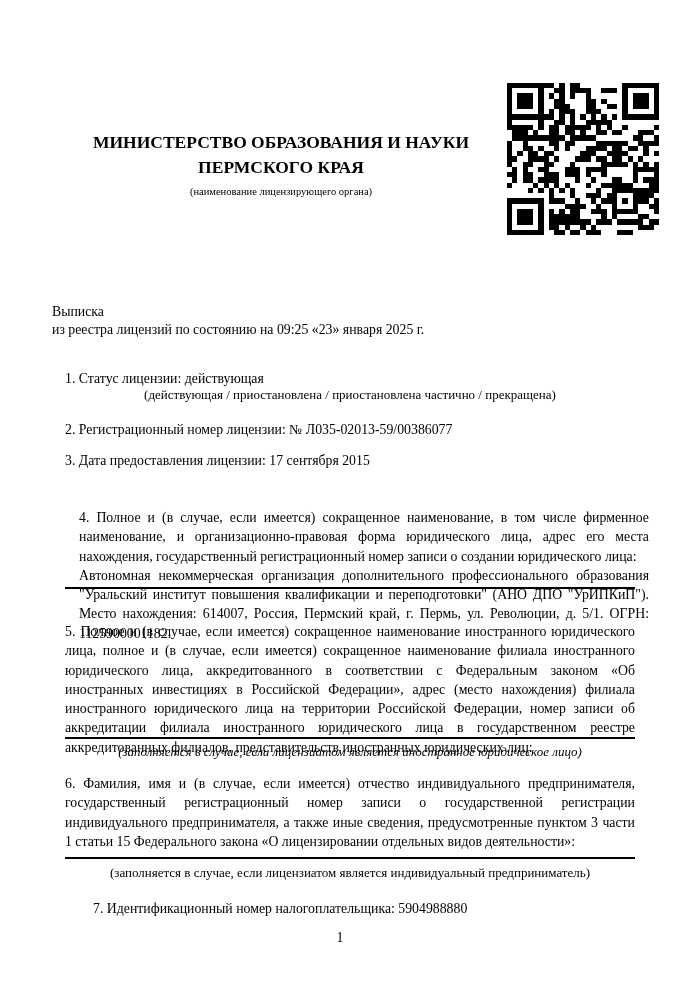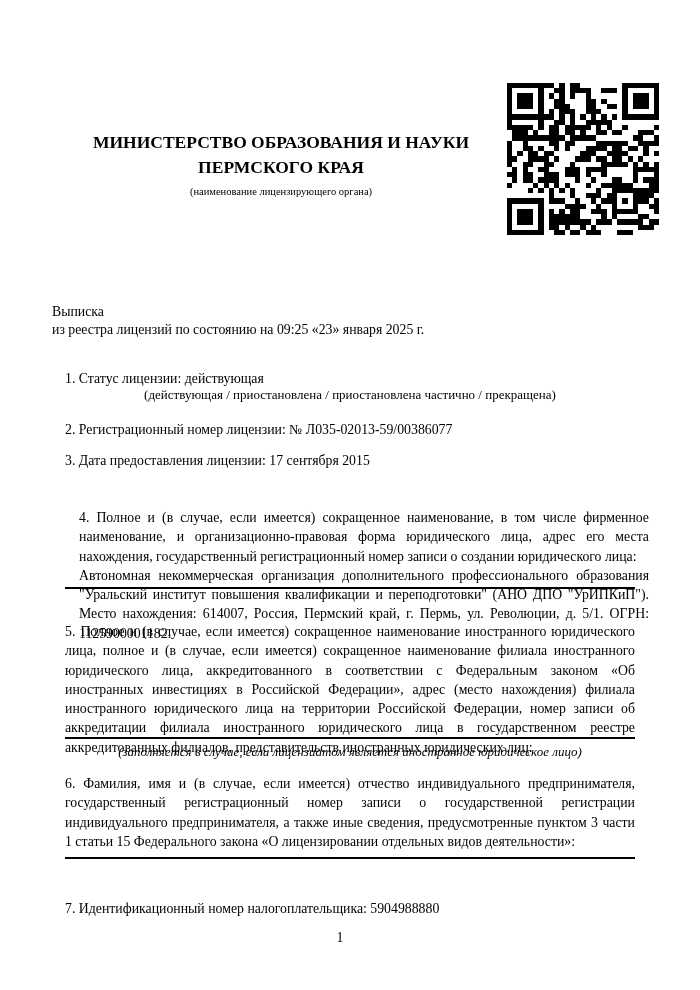--- a/index.html
+++ b/index.html
@@ -54,21 +54,21 @@
   .f-date     { top: 451px; }
   .f-legal    { top: 508px; margin-left: 14px; }
   .r-legal    { top: 587px; }
   .c-legal    { top: 592px; }
   .f-foreign  { top: 622px; }
   .r-foreign  { top: 737px; }
   .c-foreign  { top: 745px; font-style: italic; }
   .f-entrep   { top: 774px; }
   .r-entrep   { top: 857px; }
   .c-entrep   { top: 866px; }
-  .f-inn      { top: 899px; }
+  .f-inn      { top: 899px; margin-left: 28px; }
 
   .page-number {
     position: absolute; left: 50px; top: 930px; width: 580px;
     text-align: center; font-size: 13.8px;
   }
 </style>
 </head>
 <body>
 
 <div class="page">
@@ -550,18 +550,19 @@
   <div class="field justified f-foreign">
     <p>5. Полное и (в случае, если имеется) сокращенное наименование иностранного юридического лица, полное и (в случае, если имеется) сокращенное наименование филиала иностранного юридического лица, аккредитованного в соответствии с Федеральным законом «Об иностранных инвестициях в Российской Федерации», адрес (место нахождения) филиала иностранного юридического лица на территории Российской Федерации, номер записи об аккредитации филиала иностранного юридического лица в государственном реестре аккредитованных филиалов, представительств иностранных юридических лиц:</p>
   </div>
   <div class="rule r-foreign"></div>
   <div class="sub-caption c-foreign">(заполняется в случае, если лицензиатом является иностранное юридическое лицо)</div>
 
   <div class="field justified f-entrep">
     <p>6. Фамилия, имя и (в случае, если имеется) отчество индивидуального предпринимателя, государственный регистрационный номер записи о государственной регистрации индивидуального предпринимателя, а также иные сведения, предусмотренные пунктом 3 части 1 статьи 15 Федерального закона «О лицензировании отдельных видов деятельности»:</p>
   </div>
   <div class="rule r-entrep"></div>
+  <div class="sub-caption c-entrep">(заполняется в случае, если лицензиатом является индивидуальный предприниматель)</div>
 
   <div class="field f-inn">7. Идентификационный номер налогоплательщика: 5904988880</div>
 
   <div class="page-number">1</div>
 
 </div>
 
 </body></html>

